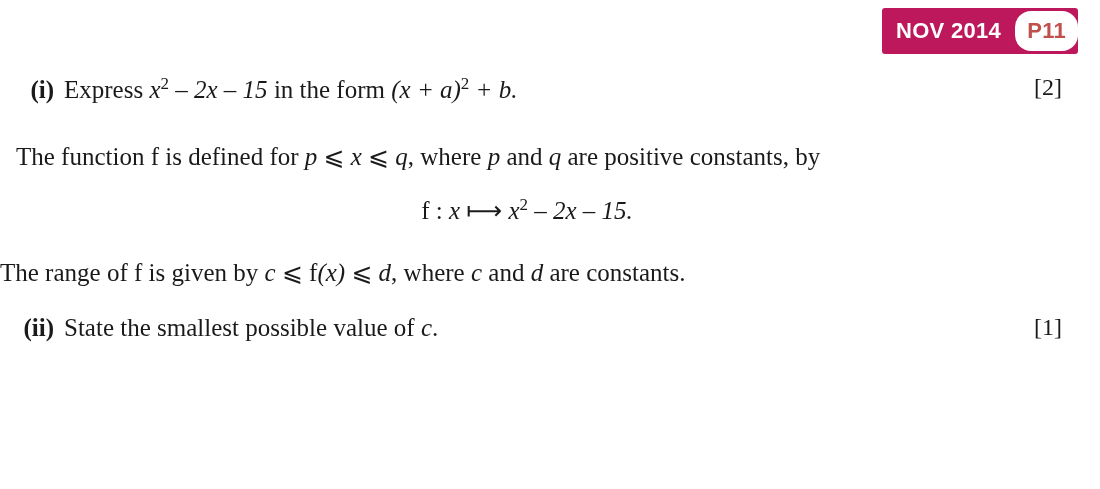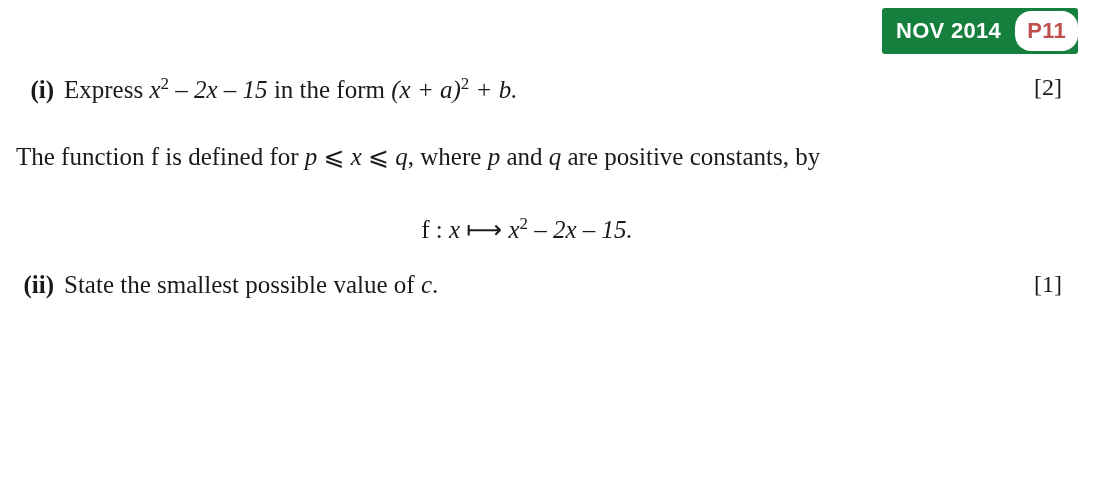--- a/index.html
+++ b/index.html
@@ -16,21 +16,21 @@
     overflow: hidden;
   }
 
   
   .badge {
     position: absolute;
     top: 8px;
     right: 22px;
     display: flex;
     align-items: stretch;
-    background: #15803d;
+    background: #be185d;
     border-radius: 3px;
     overflow: hidden;
     height: 46px;
     box-sizing: border-box;
   }
   .badge .seg {
     display: flex;
     align-items: center;
     justify-content: center;
     font-family: "Liberation Sans", sans-serif;
@@ -86,22 +86,22 @@
     position: relative;
     margin: 0;
   }
 
   i.v { font-style: italic; }
   .fn { font-style: normal; }
   sup.n { font-size: 0.68em; vertical-align: super; font-style: normal; }
 
   
   #row-i      { margin-top: 10px; }
-  #row-def    { margin-top: 38px; padding-left: 16px; }
-  #row-map    { margin-top: 42px; }
+  #row-def    { margin-top: 38px; padding-left: 4px; margin-left: 12px; }
+  #row-map    { margin-top: 23px; }
   #row-range  { margin-top: 33px; }
   #row-ii     { margin-top: 26px; }
   #row-case   { margin-top: 47px; }
 </style>
 </head>
 <body>
 
 <div class="badge">
   <div class="seg session">NOV 2014</div>
   <div class="seg paper">P11</div>
@@ -128,20 +128,32 @@
   </div>
 
   <div class="line centered row" id="row-map">
     <span class="fn">f :</span>
     <i class="v">x</i>
     <span>⟼</span>
     <i class="v">x</i><sup class="n">2</sup>
     <i class="v">– 2x – 15.</i>
   </div>
 
+  <div class="line row" id="row-range">
+    <span>The range of f is given by</span>
+    <i class="v">c</i>
+    <span>⩽</span>
+    <span class="fn">f</span><span style="font-style:italic">(x)</span>
+    <span>⩽</span>
+    <i class="v">d</i><span>, where</span>
+    <i class="v">c</i>
+    <span>and</span>
+    <i class="v">d</i>
+    <span>are constants.</span>
+  </div>
 
   <div class="line row" id="row-ii">
     <span class="num">(ii)</span><span class="indent-text"><span>State the smallest possible value of</span> <i class="v">c</i><span>.</span></span>
     <span class="marks">[1]</span>
   </div>
 
 
 </div>
 
 </body></html>

